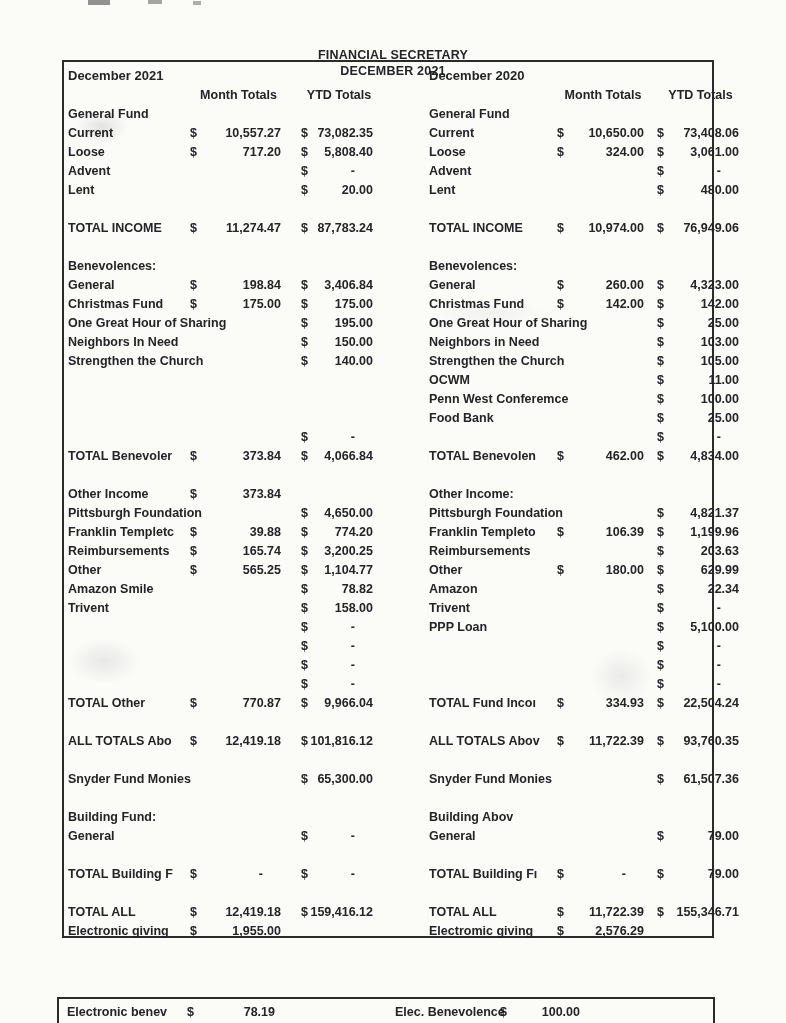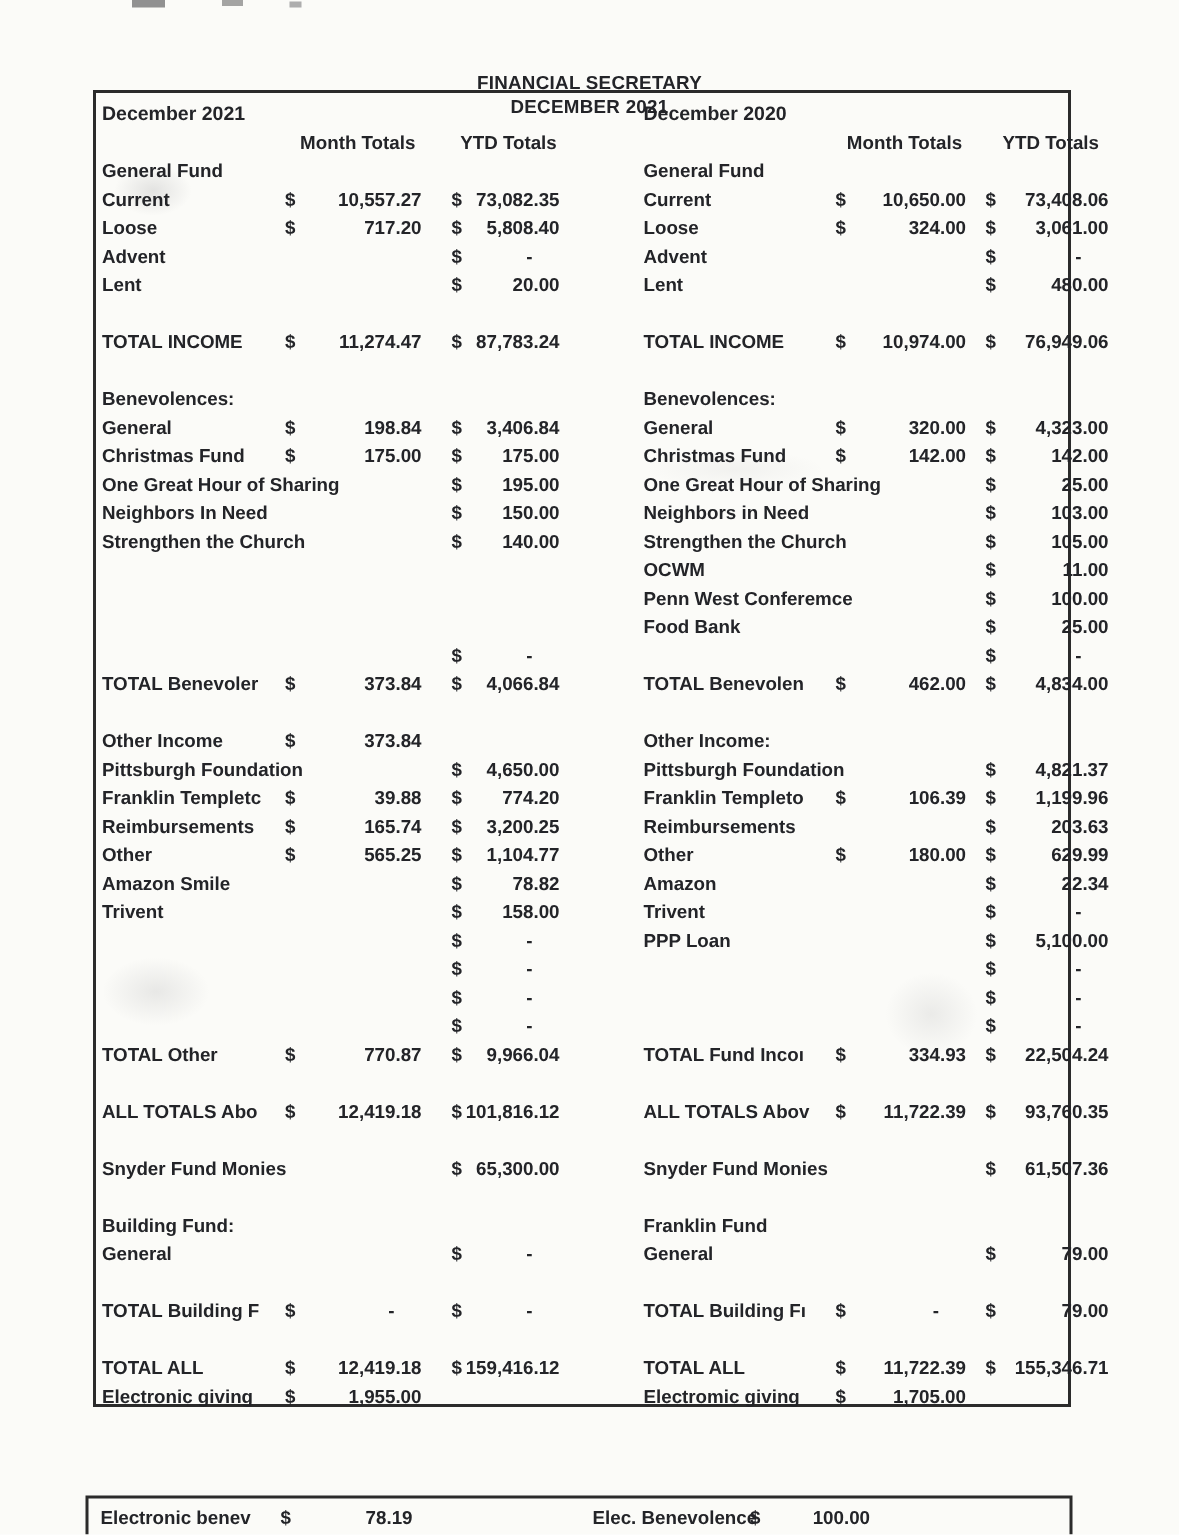--- a/index.html
+++ b/index.html
@@ -310,21 +310,21 @@
           </span>
           <span class="cell g1"></span>
           <span class="cell y">
             <span class="d">$</span>
             <span class="v">3,406.84</span>
           </span>
           <span class="cell g2"></span>
           <span class="cell rlab">General</span>
           <span class="cell rm">
             <span class="d">$</span>
-            <span class="v">320.00</span>
+            <span class="v">260.00</span>
           </span>
           <span class="cell rg"></span>
           <span class="cell ry">
             <span class="d">$</span>
             <span class="v">4,323.00</span>
           </span>
         </div>
         <div class="row">
           <span class="cell lab">Christmas Fund</span>
           <span class="cell m">
@@ -951,21 +951,21 @@
           <span class="cell m">
             <span class="d"></span>
             <span class="v"></span>
           </span>
           <span class="cell g1"></span>
           <span class="cell y">
             <span class="d"></span>
             <span class="v"></span>
           </span>
           <span class="cell g2"></span>
-          <span class="cell rlab">Franklin Fund</span>
+          <span class="cell rlab">Building Abov</span>
           <span class="cell rm">
             <span class="d"></span>
             <span class="v"></span>
           </span>
           <span class="cell rg"></span>
           <span class="cell ry">
             <span class="d"></span>
             <span class="v"></span>
           </span>
         </div>
@@ -1092,21 +1092,21 @@
           </span>
           <span class="cell g1"></span>
           <span class="cell y">
             <span class="d"></span>
             <span class="v"></span>
           </span>
           <span class="cell g2"></span>
           <span class="cell rlab">Electromic giving</span>
           <span class="cell rm">
             <span class="d">$</span>
-            <span class="v">1,705.00</span>
+            <span class="v">2,576.29</span>
           </span>
           <span class="cell rg"></span>
           <span class="cell ry">
             <span class="d"></span>
             <span class="v"></span>
           </span>
         </div>
       </div>
   </div>
 

